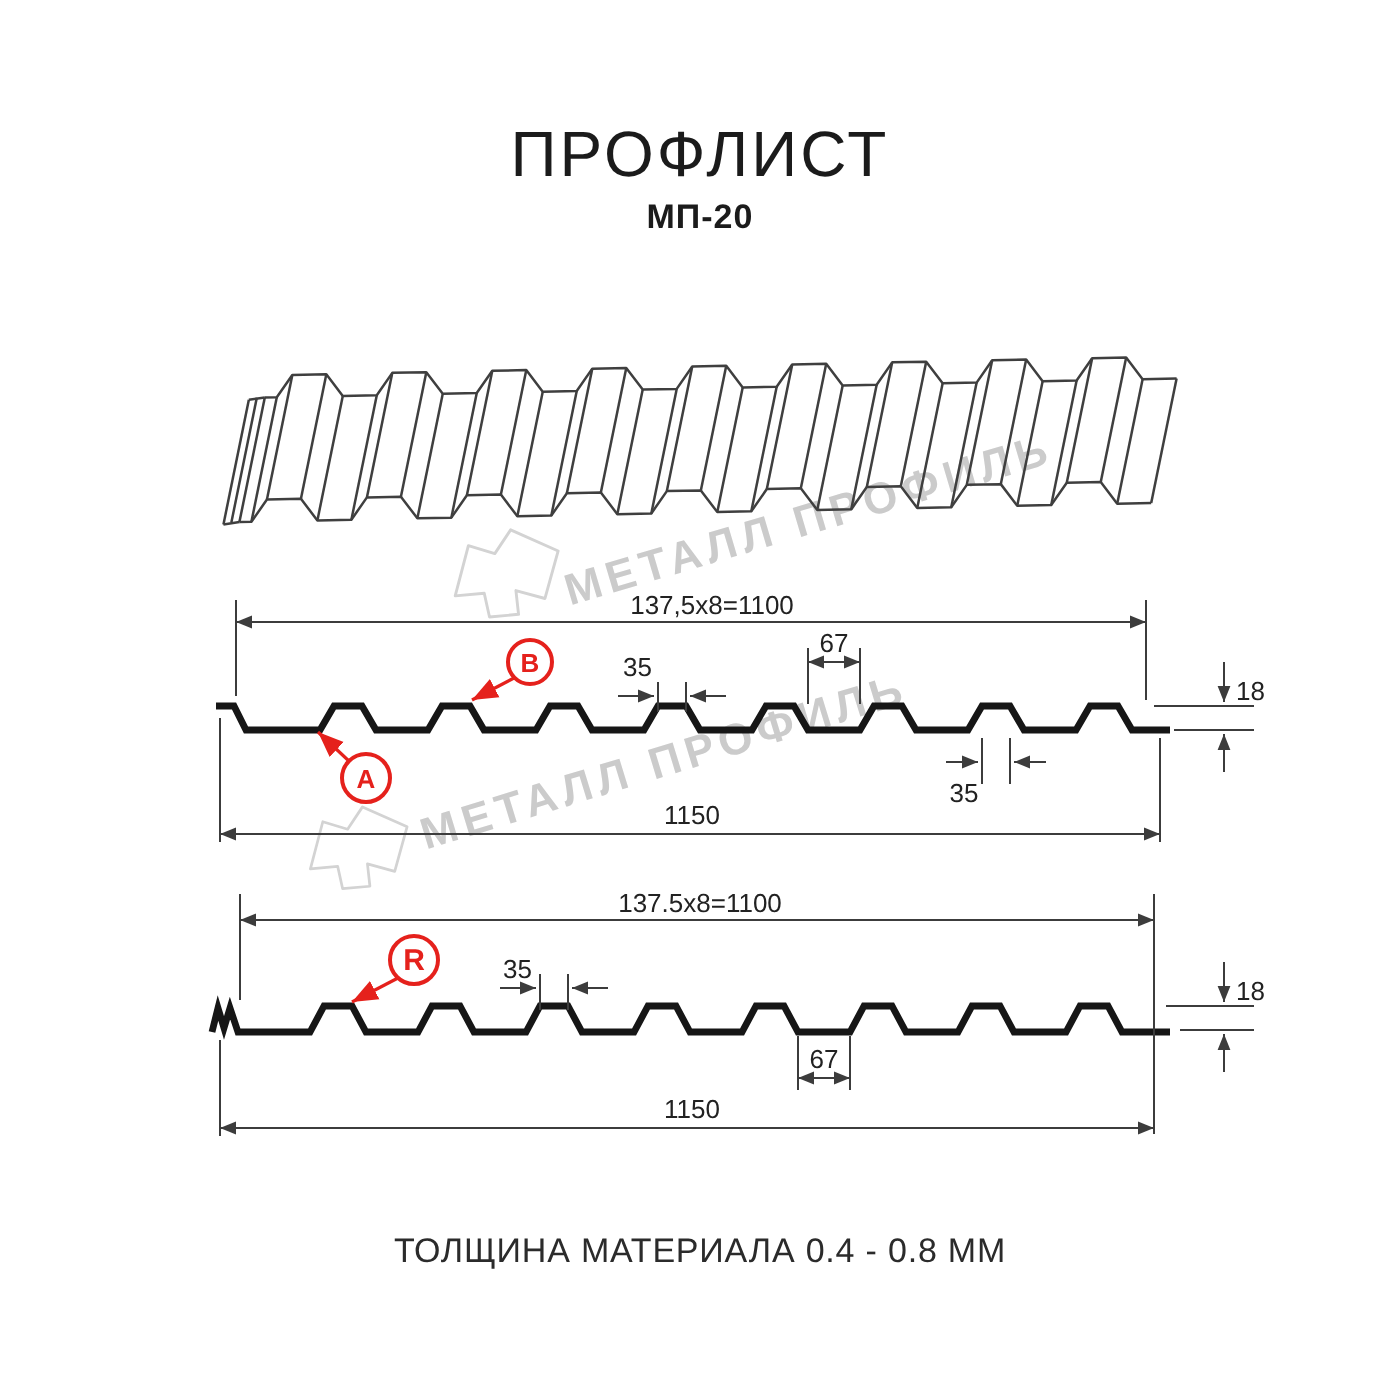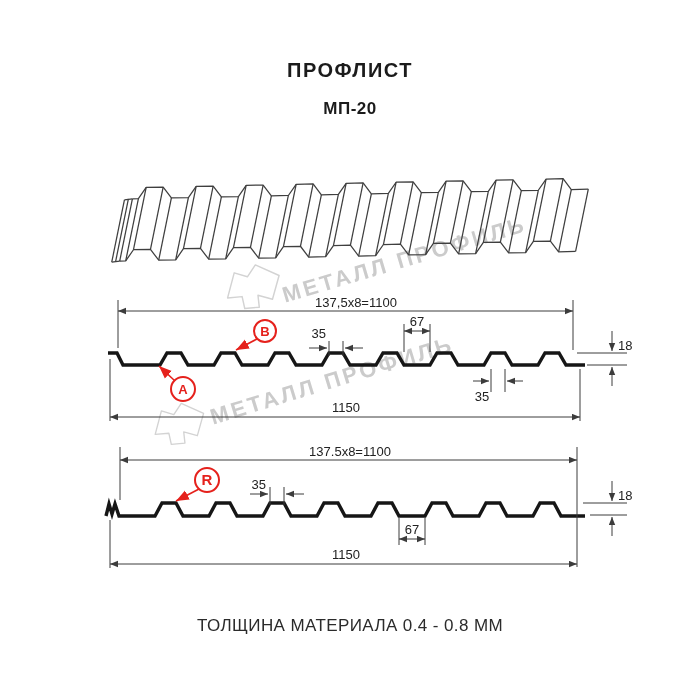--- a/index.html
+++ b/index.html
@@ -1,21 +1,21 @@
 <!DOCTYPE html>
 <html><head>
 <meta charset="utf-8">
 <style>
   html,body{margin:0;padding:0;}
   body{
     width:700px;height:700px;position:relative;background:#ffffff;
     font-family:"Liberation Sans",sans-serif;overflow:hidden;
   }
   .hdr{position:absolute;left:0;width:700px;text-align:center;color:#1b1b1b;z-index:3;}
-  #title{top:59px;font-size:20px;font-weight:700;letter-spacing:1.5px;}
+  #title{top:59px;font-size:32px;font-weight:400;letter-spacing:1.5px;}
   #subtitle{top:99px;font-size:17px;font-weight:700;letter-spacing:.5px;}
   #footer{
     position:absolute;left:0;top:616px;width:700px;text-align:center;
     font-size:17px;font-weight:400;letter-spacing:.4px;color:#2b2b2b;z-index:3;
   }
   .wmtext{
     position:absolute;white-space:nowrap;color:#cbcbcb;
     font-size:22px;font-weight:700;letter-spacing:3px;z-index:0;
     transform-origin:0 50%;
   }

